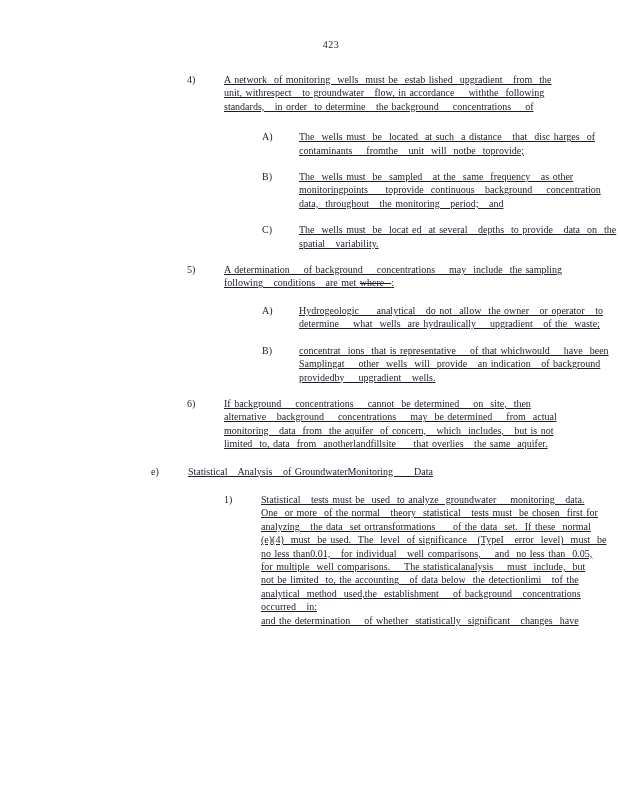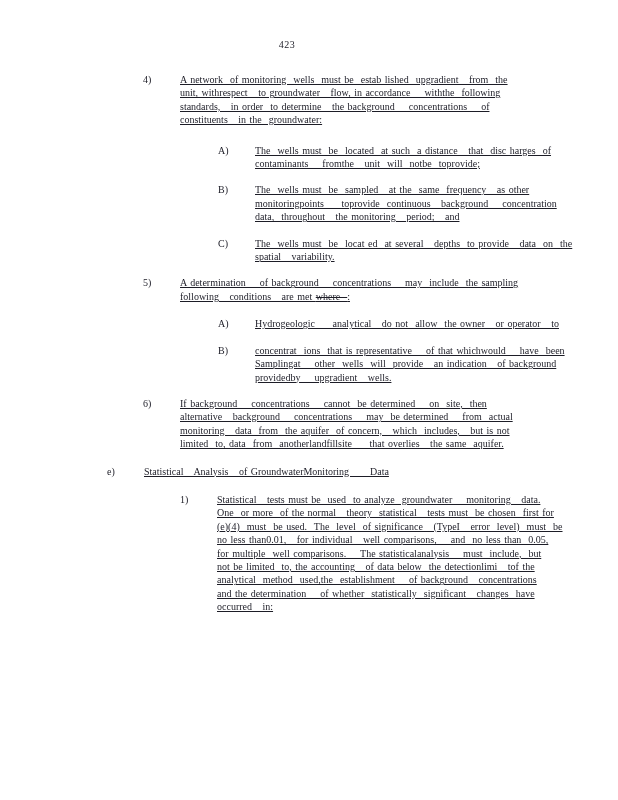--- a/index.html
+++ b/index.html
@@ -13,20 +13,21 @@
     overflow: hidden;
   }
   .page {
     width: 618px;
     height: 800px;
     background: #ffffff;
     font-family: "Liberation Serif", "DejaVu Serif", serif;
     font-size: 10px;
     color: #1d1d27;
     box-sizing: border-box;
+    padding-left: 44px;
   }
   .pageno {
     padding-top: 38px;
     width: 574px;
     text-align: center;
     line-height: 13px;
     letter-spacing: 0.5px;
   }
   .docbody {
     padding-left: 107px;
@@ -70,21 +71,20 @@
   <div class="pageno">423</div>
 
   <div class="docbody">
 
     <div class="row ind1 mb17">
       <div class="lbl">4)</div>
       <div class="txt">
         <div class="ln">A network  of monitoring  wells  must be  estab lished  upgradient   from  the</div>
         <div class="ln">unit, withrespect   to groundwater   flow, in accordance    withthe  following</div>
         <div class="ln">standards,   in order  to determine   the background    concentrations    of</div>
-        <div class="ln">constituents   in the  groundwater:</div>
       </div>
     </div>
 
     <div class="row ind3">
       <div class="lbl">A)</div>
       <div class="txt">
         <div class="ln">The  wells must  be  located  at such  a distance   that  disc harges  of</div>
         <div class="ln">contaminants    fromthe   unit  will  notbe  toprovide;</div>
       </div>
     </div>
@@ -111,20 +111,21 @@
       <div class="txt">
         <div class="ln">A determination    of background    concentrations    may  include  the sampling</div>
         <div class="ln"><span>following   conditions   are met </span><span class="strike">where  </span><span>:</span></div>
       </div>
     </div>
 
     <div class="row ind3">
       <div class="lbl">A)</div>
       <div class="txt">
         <div class="ln">Hydrogeologic     analytical   do not  allow  the owner   or operator   to</div>
+        <div class="ln">determine    what  wells  are hydraulically    upgradient   of the  waste;</div>
       </div>
     </div>
 
     <div class="row ind3">
       <div class="lbl">B)</div>
       <div class="txt">
         <div class="ln">concentrat  ions  that is representative    of that whichwould    have  been</div>
         <div class="ln">Samplingat    other  wells  will  provide   an indication   of background</div>
         <div class="ln">providedby    upgradient   wells.</div>
       </div>
@@ -145,24 +146,25 @@
       <div class="txt">
         <div class="ln">Statistical   Analysis   of GroundwaterMonitoring      Data</div>
       </div>
     </div>
 
     <div class="row ind2">
       <div class="lbl">1)</div>
       <div class="txt">
         <div class="ln">Statistical   tests must be  used  to analyze  groundwater    monitoring   data.</div>
         <div class="ln">One  or more  of the normal   theory  statistical   tests must  be chosen  first for</div>
+        <div class="ln">analyzing   the data  set ortransformations     of the data  set.  If these  normal</div>
         <div class="ln">(e)(4)  must  be used.  The  level  of significance   (TypeI   error  level)  must  be</div>
         <div class="ln">no less than0.01,   for individual   well comparisons,    and  no less than  0.05,</div>
         <div class="ln">for multiple  well comparisons.    The statisticalanalysis    must  include,  but</div>
         <div class="ln">not be limited  to, the accounting   of data below  the detectionlimi   tof the</div>
         <div class="ln">analytical  method  used,the  establishment    of background   concentrations</div>
+        <div class="ln">occurred   in:</div>
         <div class="ln">and the determination    of whether  statistically  significant   changes  have</div>
-        <div class="ln">occurred   in:</div>
       </div>
     </div>
 
   </div>
 </div>
 
 </body></html>

